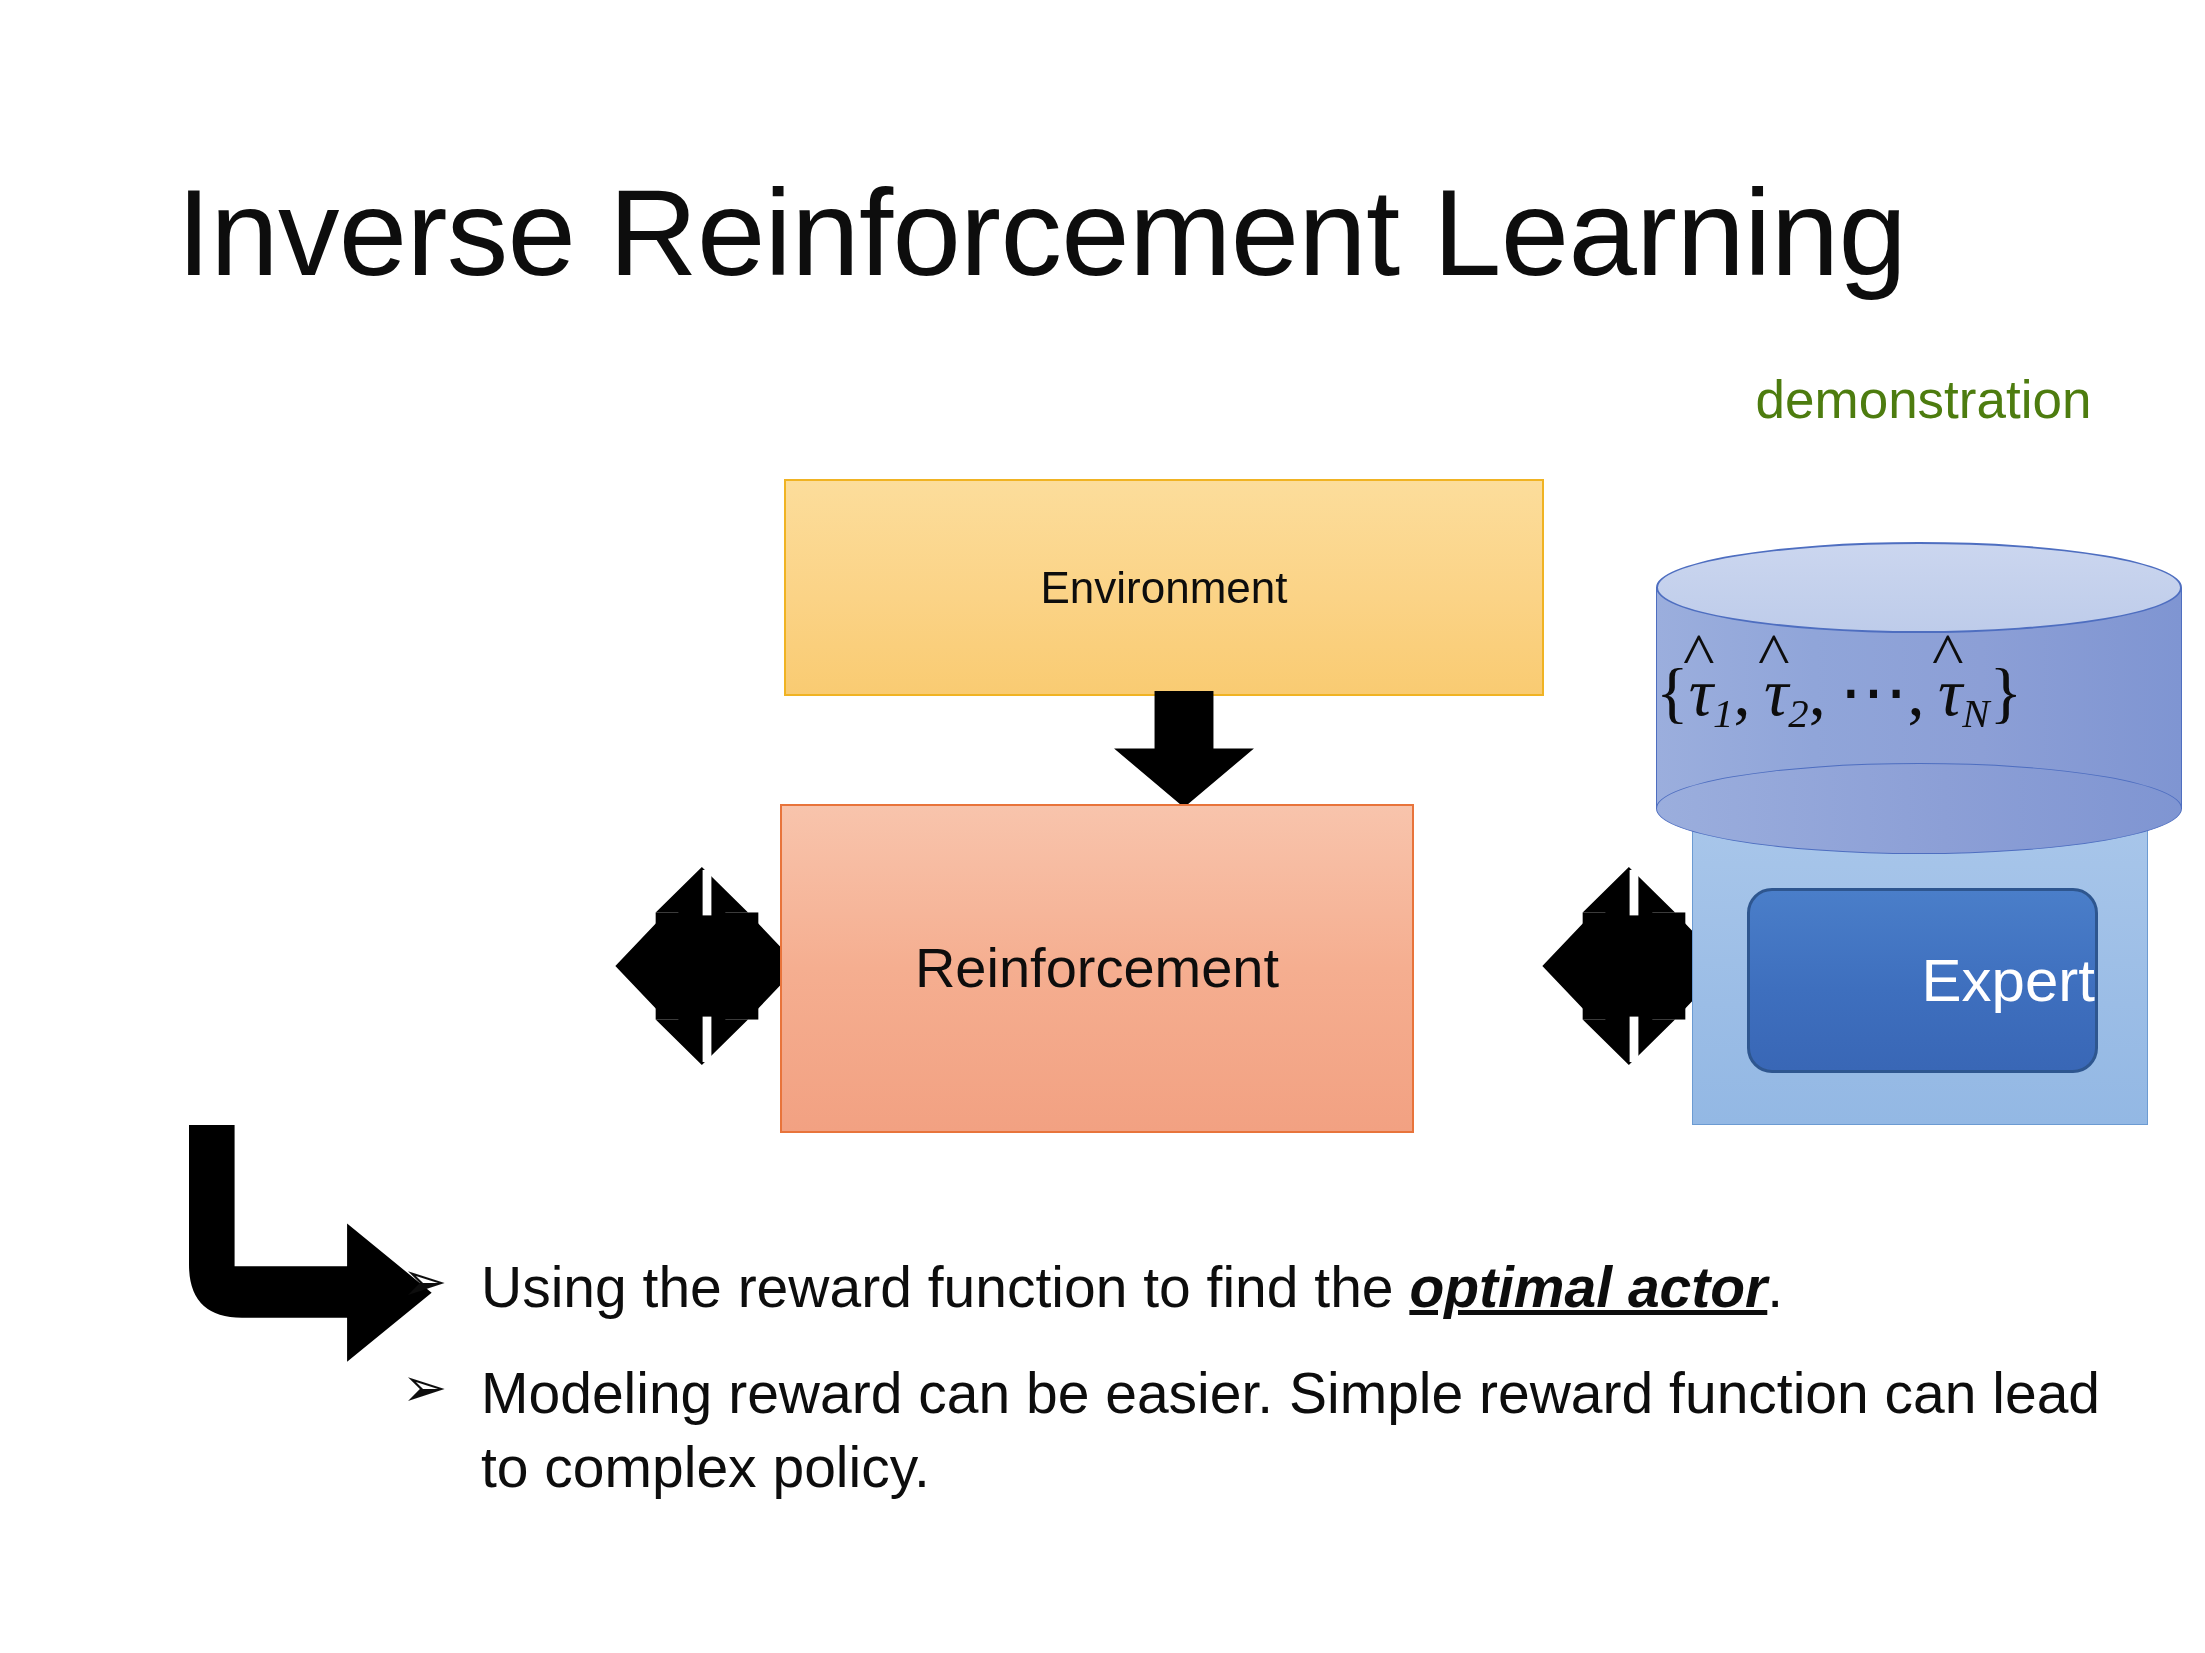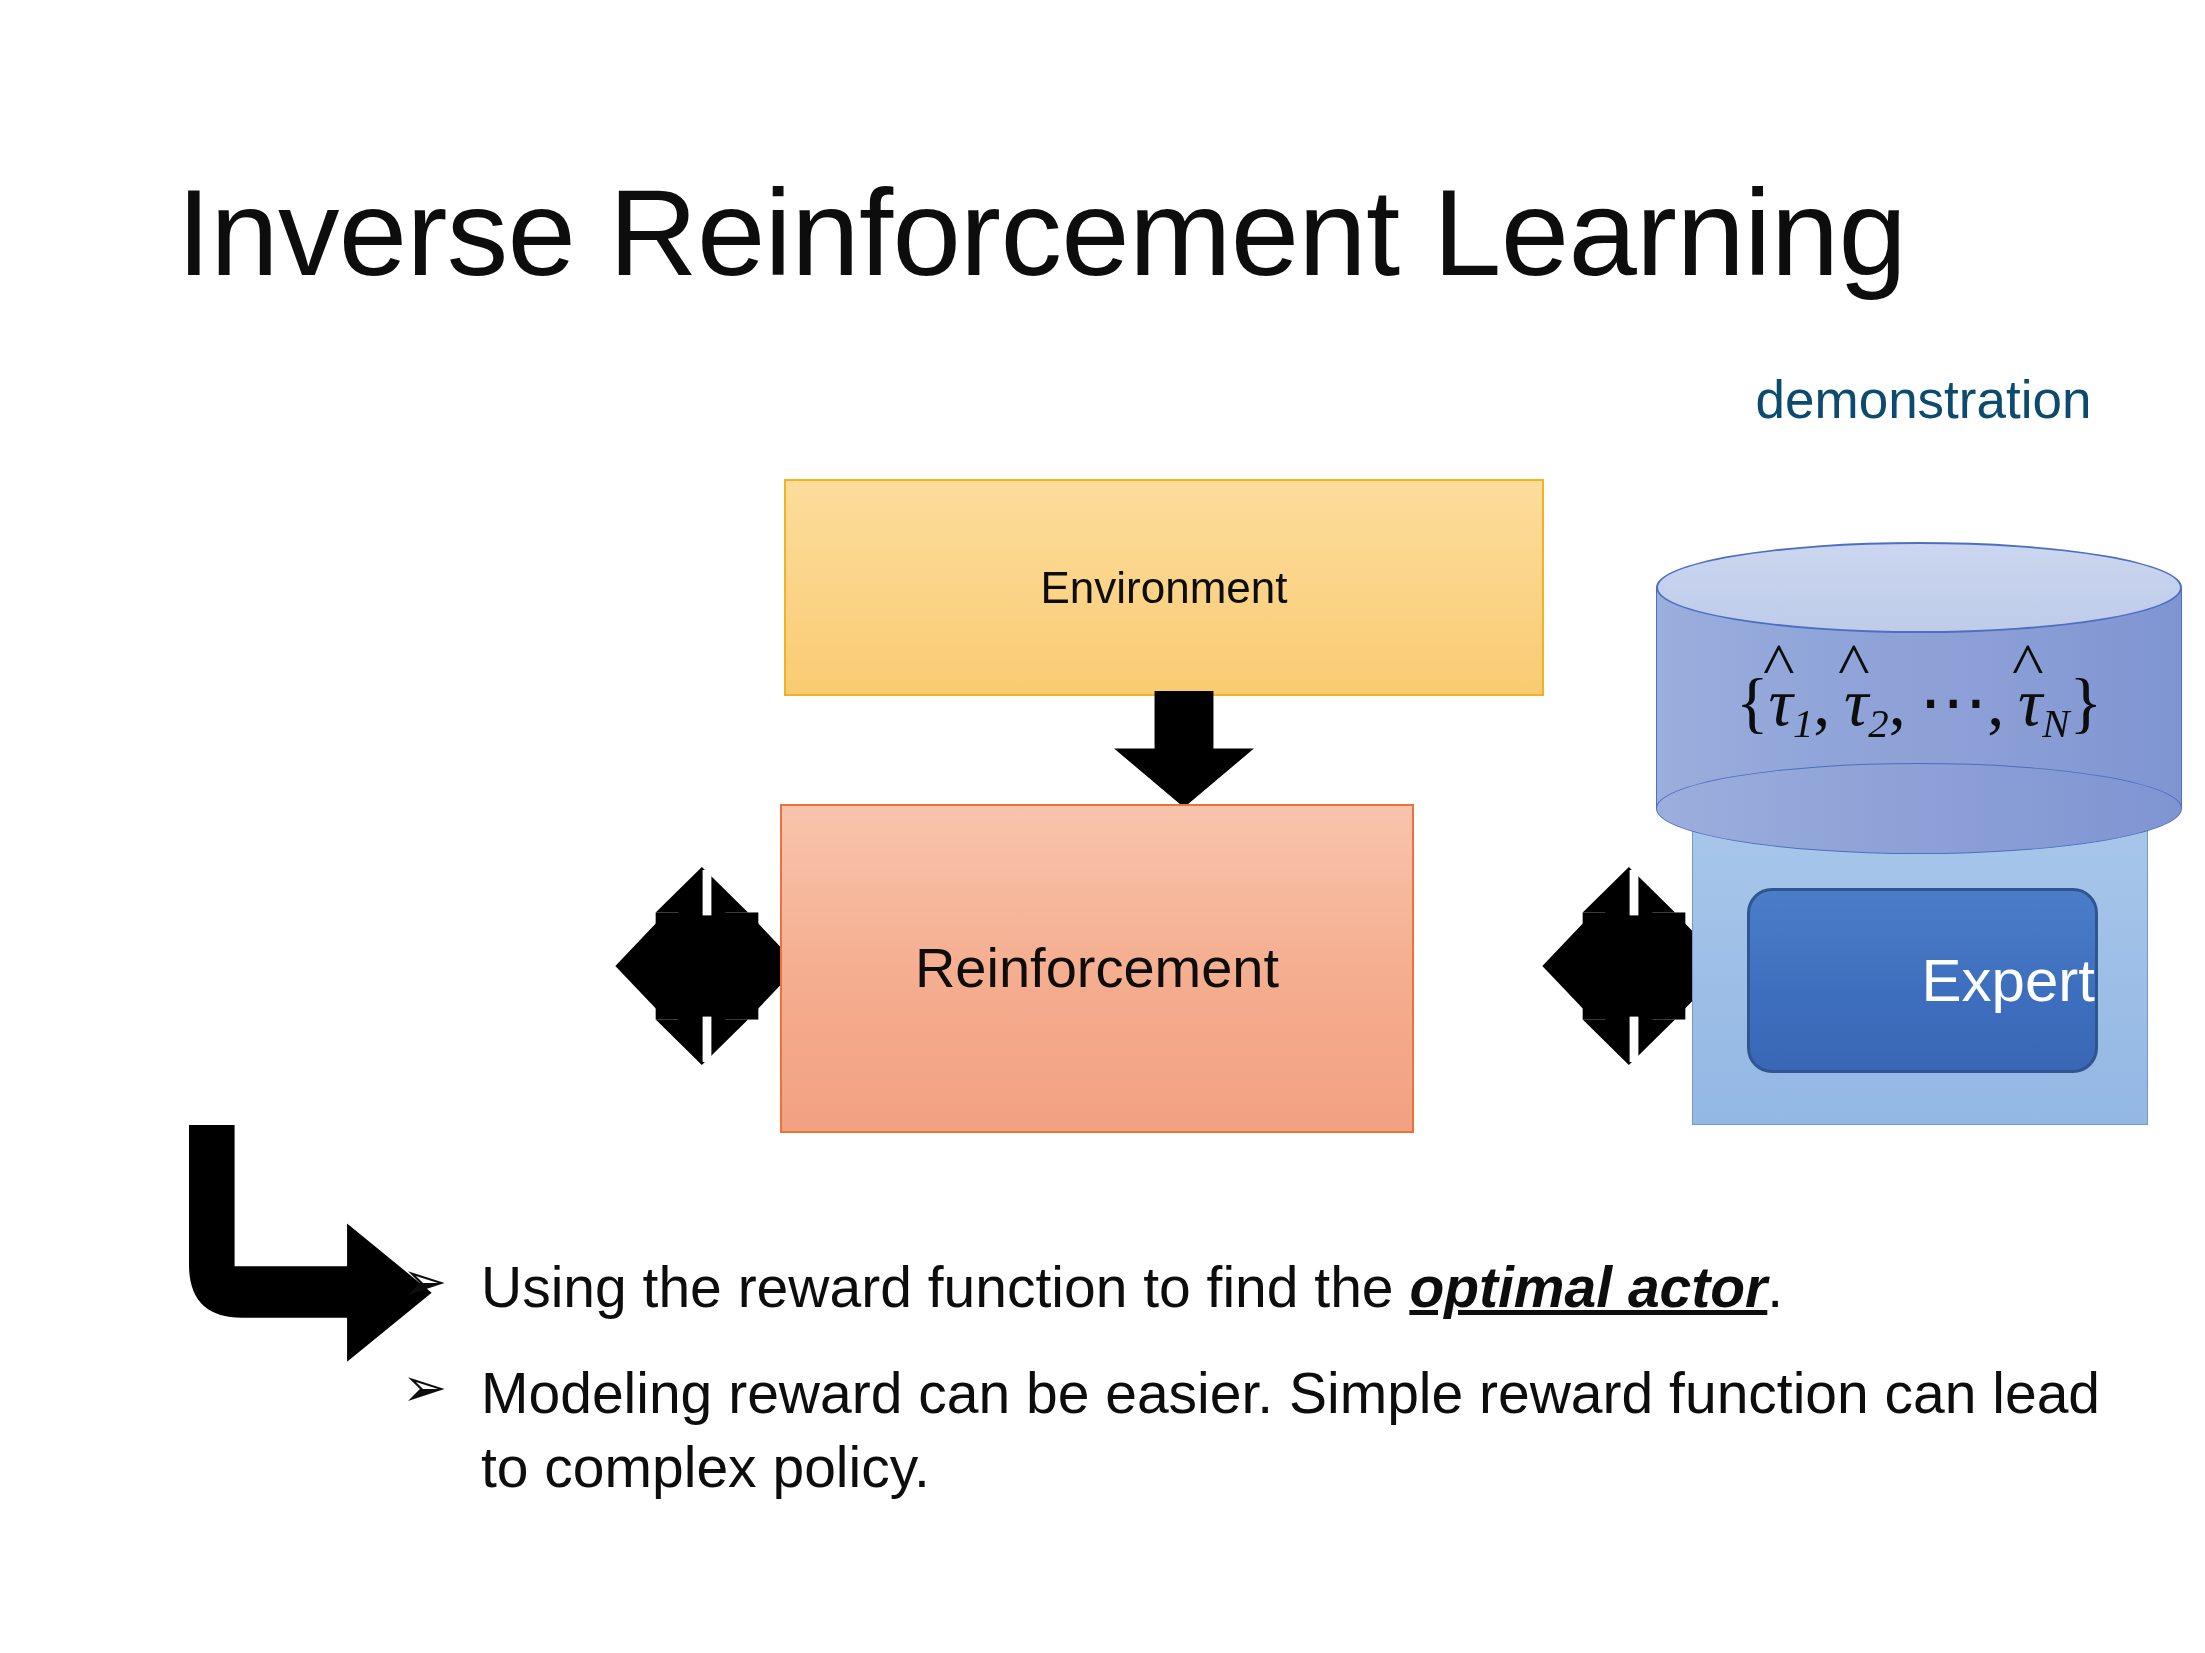--- a/index.html
+++ b/index.html
@@ -54,21 +54,21 @@
     border:2.2px solid #7FAE5B;
     font-size:53px;
     line-height:1.55;
   }
 
   .two-line span{display:block;}
 
   
   #demo-caption{
     position:absolute;left:1602px;top:368px;width:559px;
-    text-align:center;font-size:53px;line-height:1.22;color:#0c4a6e;
+    text-align:center;font-size:53px;line-height:1.22;color:#4d7c0f;
   }
   #demo-caption span{display:block;}
 
   
   #expert-panel{
     position:absolute;left:1650px;top:822px;width:456px;height:303px;
     background:linear-gradient(180deg,#A8C6EA 0%,#9BBDE6 60%,#93B8E4 100%);
     border:1.5px solid #6C9BD2;
     box-sizing:border-box;
   }
@@ -101,22 +101,21 @@
     box-sizing:border-box;
   }
   #cyl-top{
     position:absolute;left:0;top:0;width:526px;height:91px;
     border-radius:50%;
     background:linear-gradient(180deg,#CBD6EF 0%,#BECCEA 100%);
     border:2.2px solid #4E6EC0;
     box-sizing:border-box;
   }
   #cyl-formula{
-    position:absolute;left:0;top:120px;width:526px;
-    text-align:center;
+    position:absolute;left:0;top:110px;width:526px;
     font-family:"Liberation Serif","DejaVu Serif",serif;
     font-size:68px;color:#0d0d0d;
     white-space:nowrap;
   }
   #cyl-formula .it{font-style:italic;}
   #cyl-formula .sub{font-size:0.60em;vertical-align:-0.30em;font-style:italic;}
   #cyl-formula .hat{position:relative;display:inline-block;}
   #cyl-formula .hat::before{
     content:"^";position:absolute;left:50%;top:-0.46em;
     transform:translateX(-58%) scaleX(1.15);

